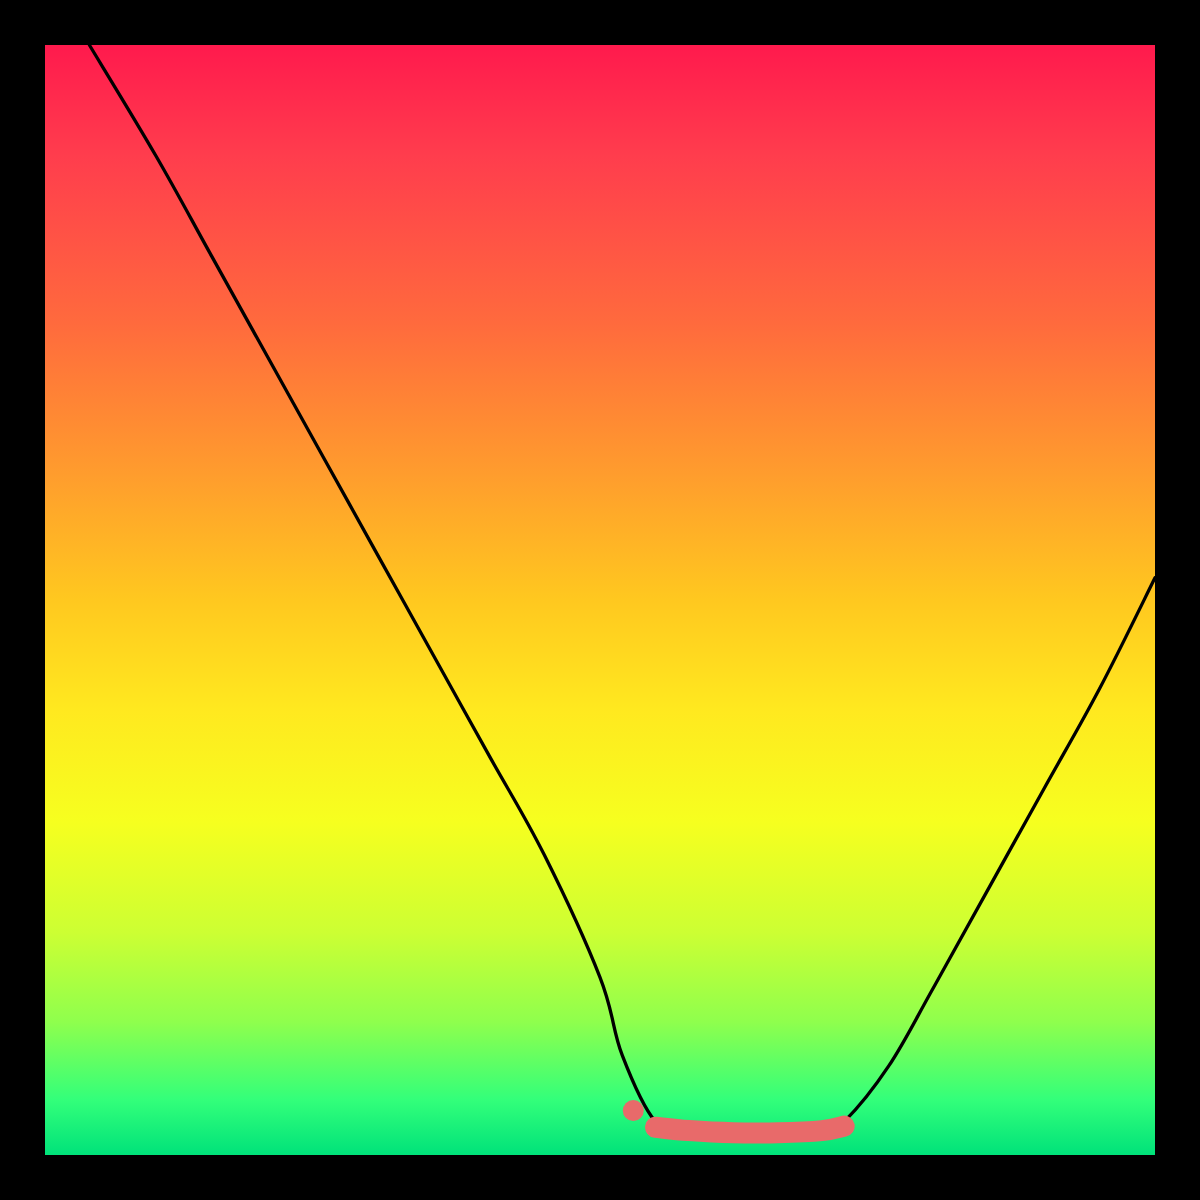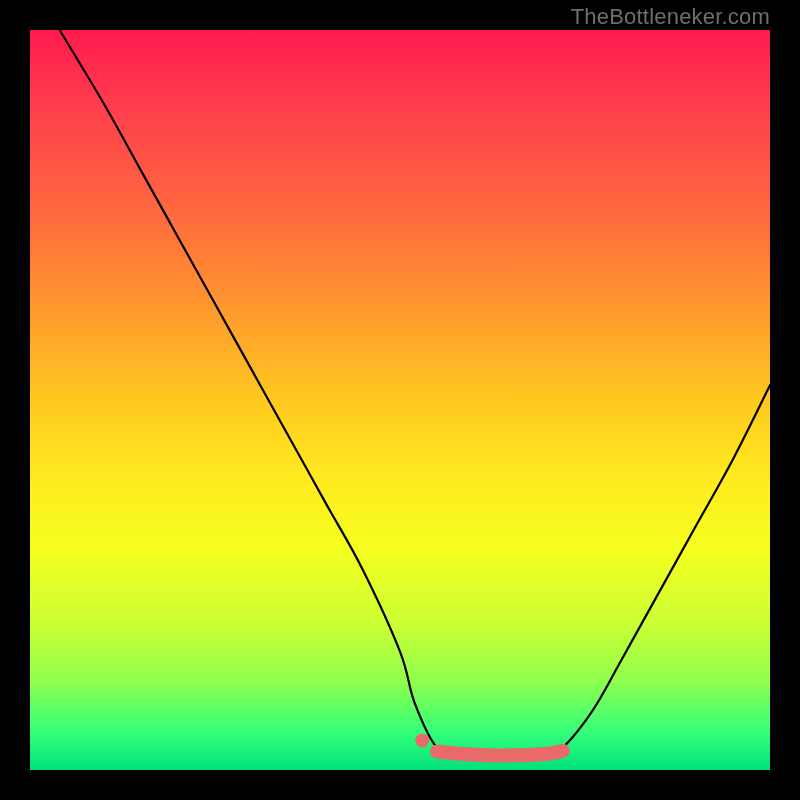--- a/index.html
+++ b/index.html
@@ -55,21 +55,20 @@
     width: 740px;
     height: 740px;
     overflow: visible;
   }
 </style>
 </head>
 <body>
 
 <div class="frame">
 
-  <div class="watermark">TheBottleneker.com</div>
 
   <div class="plot">
     <svg class="curve" viewBox="0 0 740 740">
       <path d="M 29.6 0 C 37.592 13.32, 59.348 48.69200000000002, 74 74 C 88.652 99.30799999999998, 97.68 116.62399999999991, 111 140.5999999999999 C 124.32 164.5759999999999, 134.68 183.22400000000002, 148 207.20000000000005 C 161.32 231.17600000000007, 171.68 249.824, 185 273.8 C 198.32 297.776, 208.68 316.424, 222 340.4 C 235.32 364.376, 245.68 383.024, 259 407 C 272.32 430.976, 282.68 449.624, 296 473.6 C 309.32 497.576, 319.68 513.5600000000001, 333 540.2 C 346.32 566.84, 360.676 597.624, 370 621.6 C 379.324 645.576, 378.14 656.084, 384.8 673.4 C 391.46000000000004 690.716, 399.00800000000004 708.4759999999999, 407.00000000000006 717.8 C 414.9920000000001 727.124, 419.876 723.868, 429.2 725.2 C 438.524 726.532, 448.144 725.2, 458.8 725.2 C 469.456 725.2, 477.744 725.2, 488.40000000000003 725.2 C 499.05600000000004 725.2, 510.00800000000004 726.532, 518 725.2 C 525.992 723.868, 524.808 725.7919999999999, 532.8 717.8 C 540.7919999999999 709.808, 551.7439999999999 696.784, 562.4 680.8 C 573.056 664.8159999999999, 580.012 650.312, 592 629 C 603.988 607.688, 615.68 586.376, 629 562.4 C 642.32 538.424, 652.68 519.776, 666 495.79999999999995 C 679.32 471.82399999999996, 689.68 454.508, 703 429.2 C 716.32 403.892, 733.34 368.52, 740 355.2" fill="none" stroke="#000000" stroke-width="2.2" stroke-linecap="round" stroke-linejoin="round" id="curvePath"></path>
       <path d="M 407.00000000000006 721.5 C 410.99600000000004 721.8996, 419.876 723.054, 429.2 723.72 C 438.524 724.3860000000001, 448.144 724.9336000000001, 458.8 725.2 C 469.456 725.4664, 477.744 725.4664, 488.40000000000003 725.2 C 499.05600000000004 724.9336000000001, 510.00800000000004 724.5192000000001, 518 723.72 C 525.992 722.9208, 530.136 721.2927999999999, 532.8 720.76" fill="none" stroke="#e86a6a" stroke-width="14" stroke-linecap="round" stroke-linejoin="round" id="bandPath"></path>
       <circle cx="392.20000000000005" cy="710.4" r="7" fill="#e86a6a" id="pointMarker"></circle>
     </svg>
   </div>
 
 </div>

